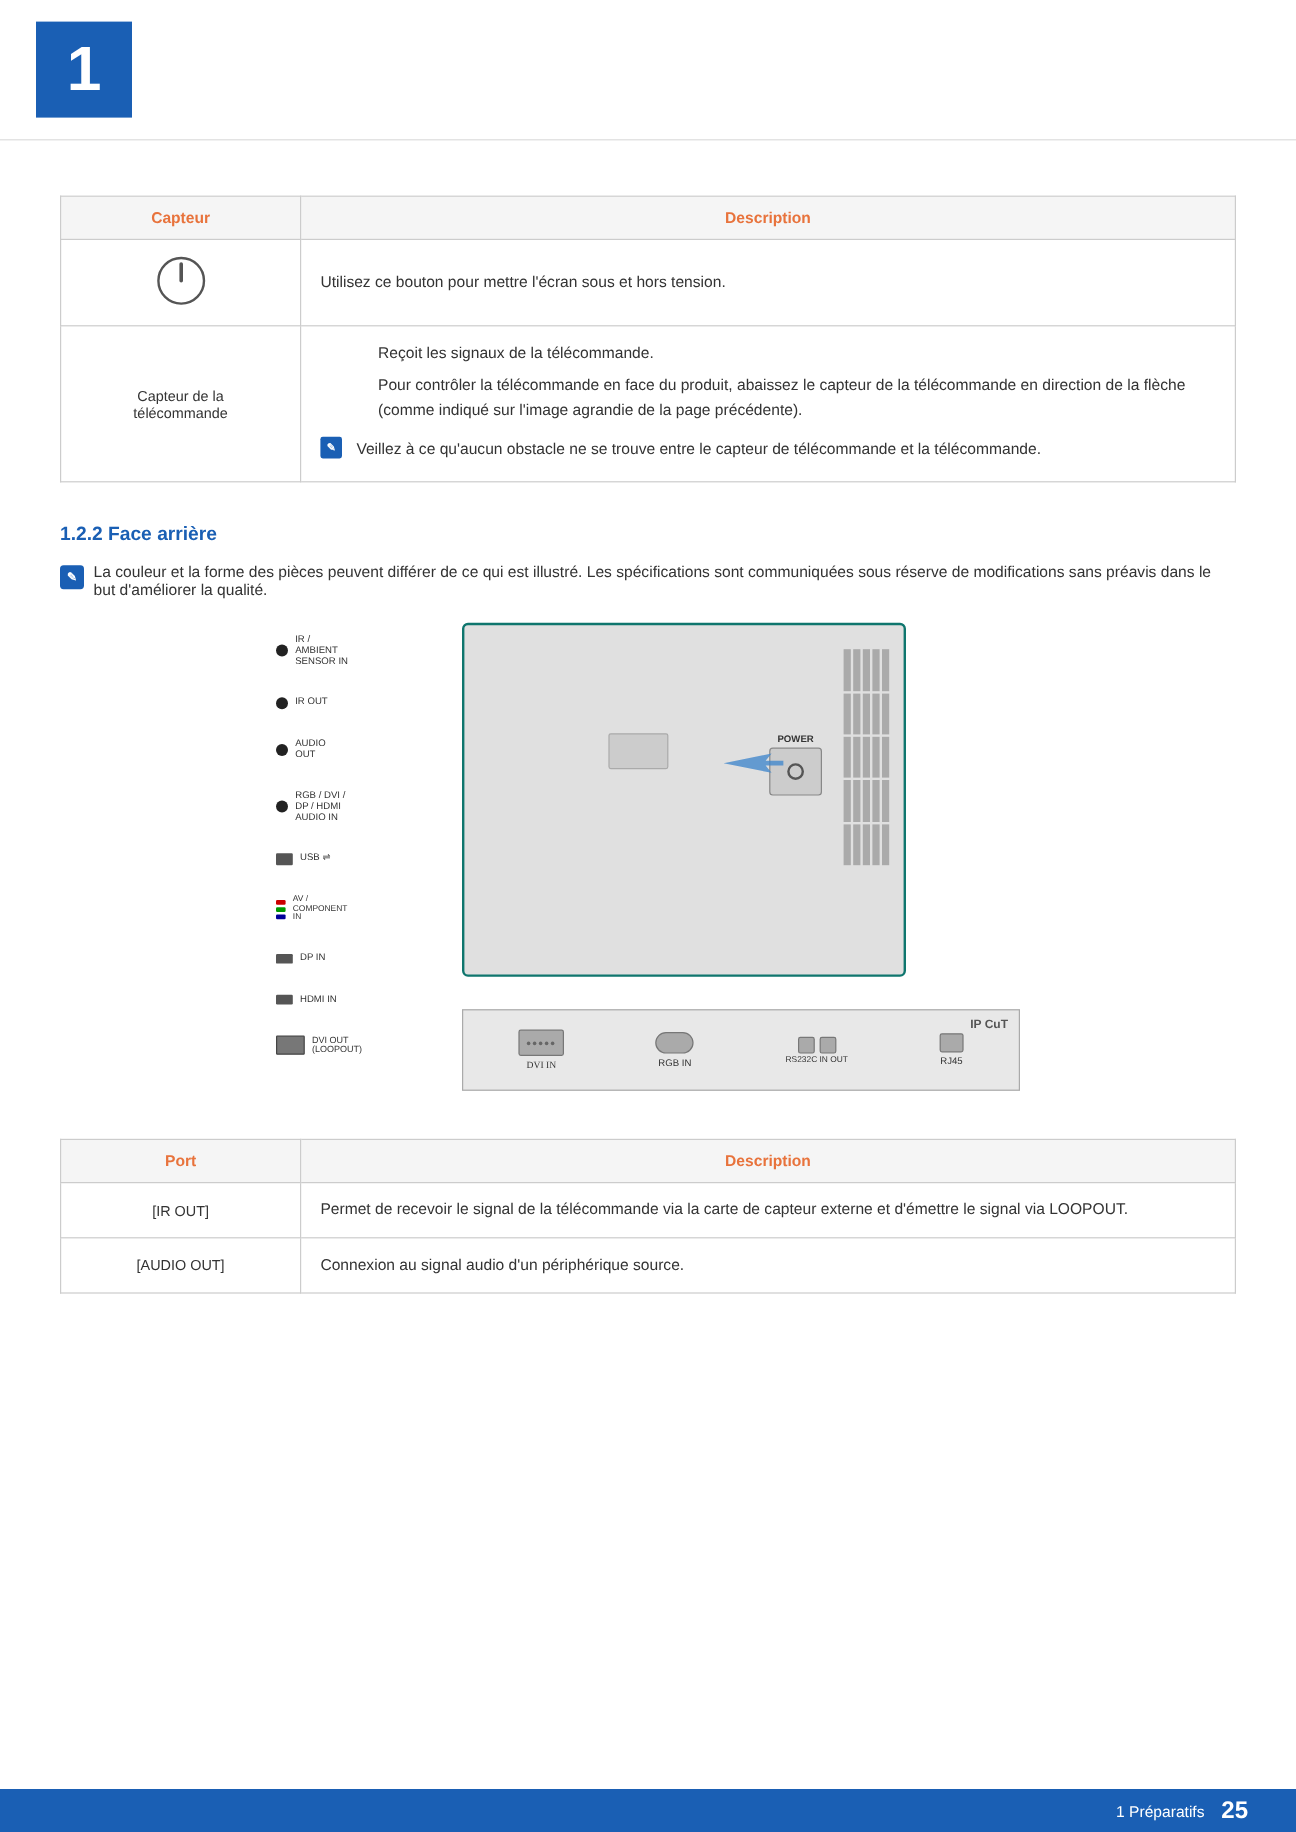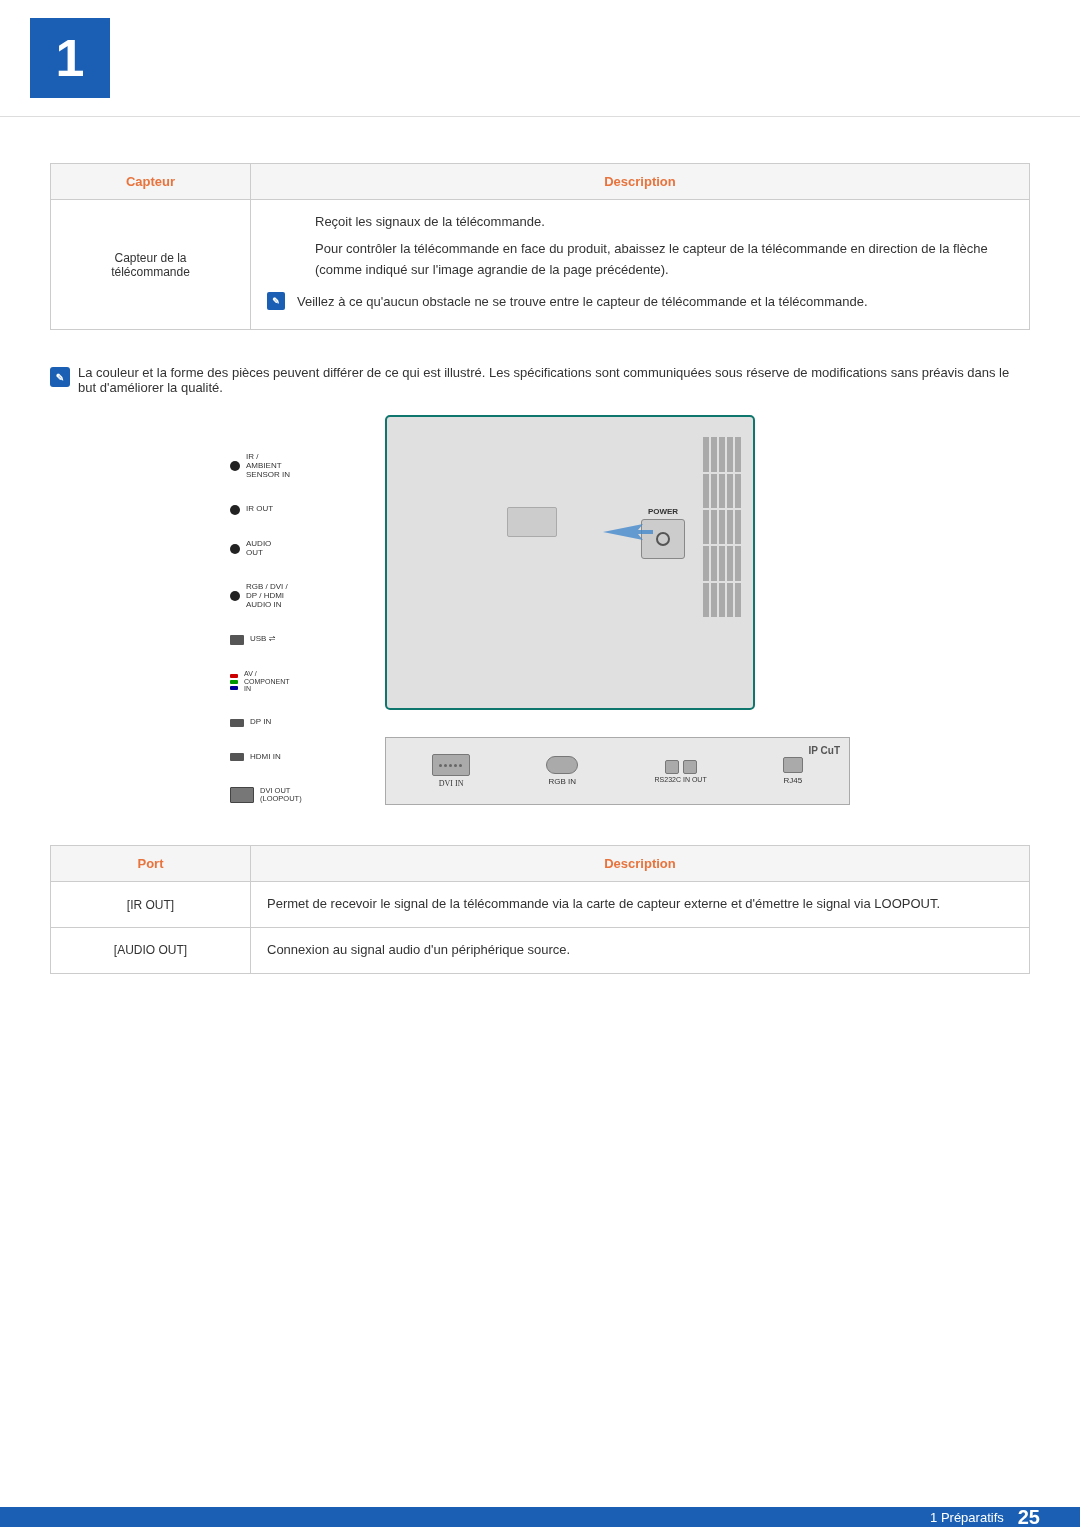--- a/index.html
+++ b/index.html
@@ -136,21 +136,21 @@
       color: #333;
       line-height: 1.1;
     }
 
     
     .footer {
       position: fixed;
       bottom: 0;
       left: 0;
       right: 0;
-      height: 20px;
+      height: 36px;
       background: #1a5fb4;
       display: flex;
       align-items: center;
       justify-content: flex-end;
       padding-right: 40px;
       gap: 14px;
     }
     .footer-text {
       color: white;
       font-size: 13px;
@@ -194,47 +194,57 @@
 
   <table class="data-table">
     <thead>
       <tr>
         <th class="col-sensor">Capteur</th>
         <th class="col-desc">Description</th>
       </tr>
     </thead>
     <tbody>
 
+      <tr>
+        <td class="sensor-cell">
+          <svg width="44" height="44" viewBox="0 0 44 44">
+            <circle cx="22" cy="22" r="19" fill="none" stroke="#555" stroke-width="2"></circle>
+            <line x1="22" y1="8" x2="22" y2="22" stroke="#555" stroke-width="3" stroke-linecap="round"></line>
+          </svg>
+        </td>
+        <td class="desc-text">Utilisez ce bouton pour mettre l'écran sous et hors tension.</td>
+      </tr>
 
       <tr>
         <td class="sensor-cell">
           <div class="sensor-name">Capteur de la<br>télécommande</div>
         </td>
         <td class="desc-text">
           <p>Reçoit les signaux de la télécommande.</p>
           <p>Pour contrôler la télécommande en face du produit, abaissez le capteur de la télécommande en direction de la flèche (comme indiqué sur l'image agrandie de la page précédente).</p>
           <div class="note-line">
             <span class="note-icon-inline">✎</span>
             <span>Veillez à ce qu'aucun obstacle ne se trouve entre le capteur de télécommande et la télécommande.</span>
           </div>
         </td>
       </tr>
     </tbody>
   </table>
 
+  <div class="section-heading">1.2.2   Face arrière</div>
 
   <div class="note-block" style="margin-bottom: 18px;">
     <span class="note-icon">✎</span>
     <span>La couleur et la forme des pièces peuvent différer de ce qui est illustré. Les spécifications sont communiquées sous réserve de modifications sans préavis dans le but d'améliorer la qualité.</span>
   </div>
 
   <div class="diagram-container">
     <div style="position: relative; width: 620px; height: 400px;">
 
-      <div style="position: absolute; left: 0; top: 10px; width: 160px; height: 350px; display: flex; flex-direction: column; gap: 4px; justify-content: space-between; margin-top: 28px;">
+      <div style="position: absolute; left: 0; top: 10px; width: 160px; height: 350px; display: flex; flex-direction: column; gap: 4px; justify-content: space-between;">
 
         <div class="port-row">
           <div style="width:10px;height:10px;background:#222;border-radius:50%;flex-shrink:0;"></div>
           <span style="font-size:8px;">IR /<br>AMBIENT<br>SENSOR IN</span>
         </div>
 
         <div class="port-row">
           <div style="width:10px;height:10px;background:#222;border-radius:50%;flex-shrink:0;"></div>
           <span style="font-size:8px;">IR OUT</span>
         </div>

